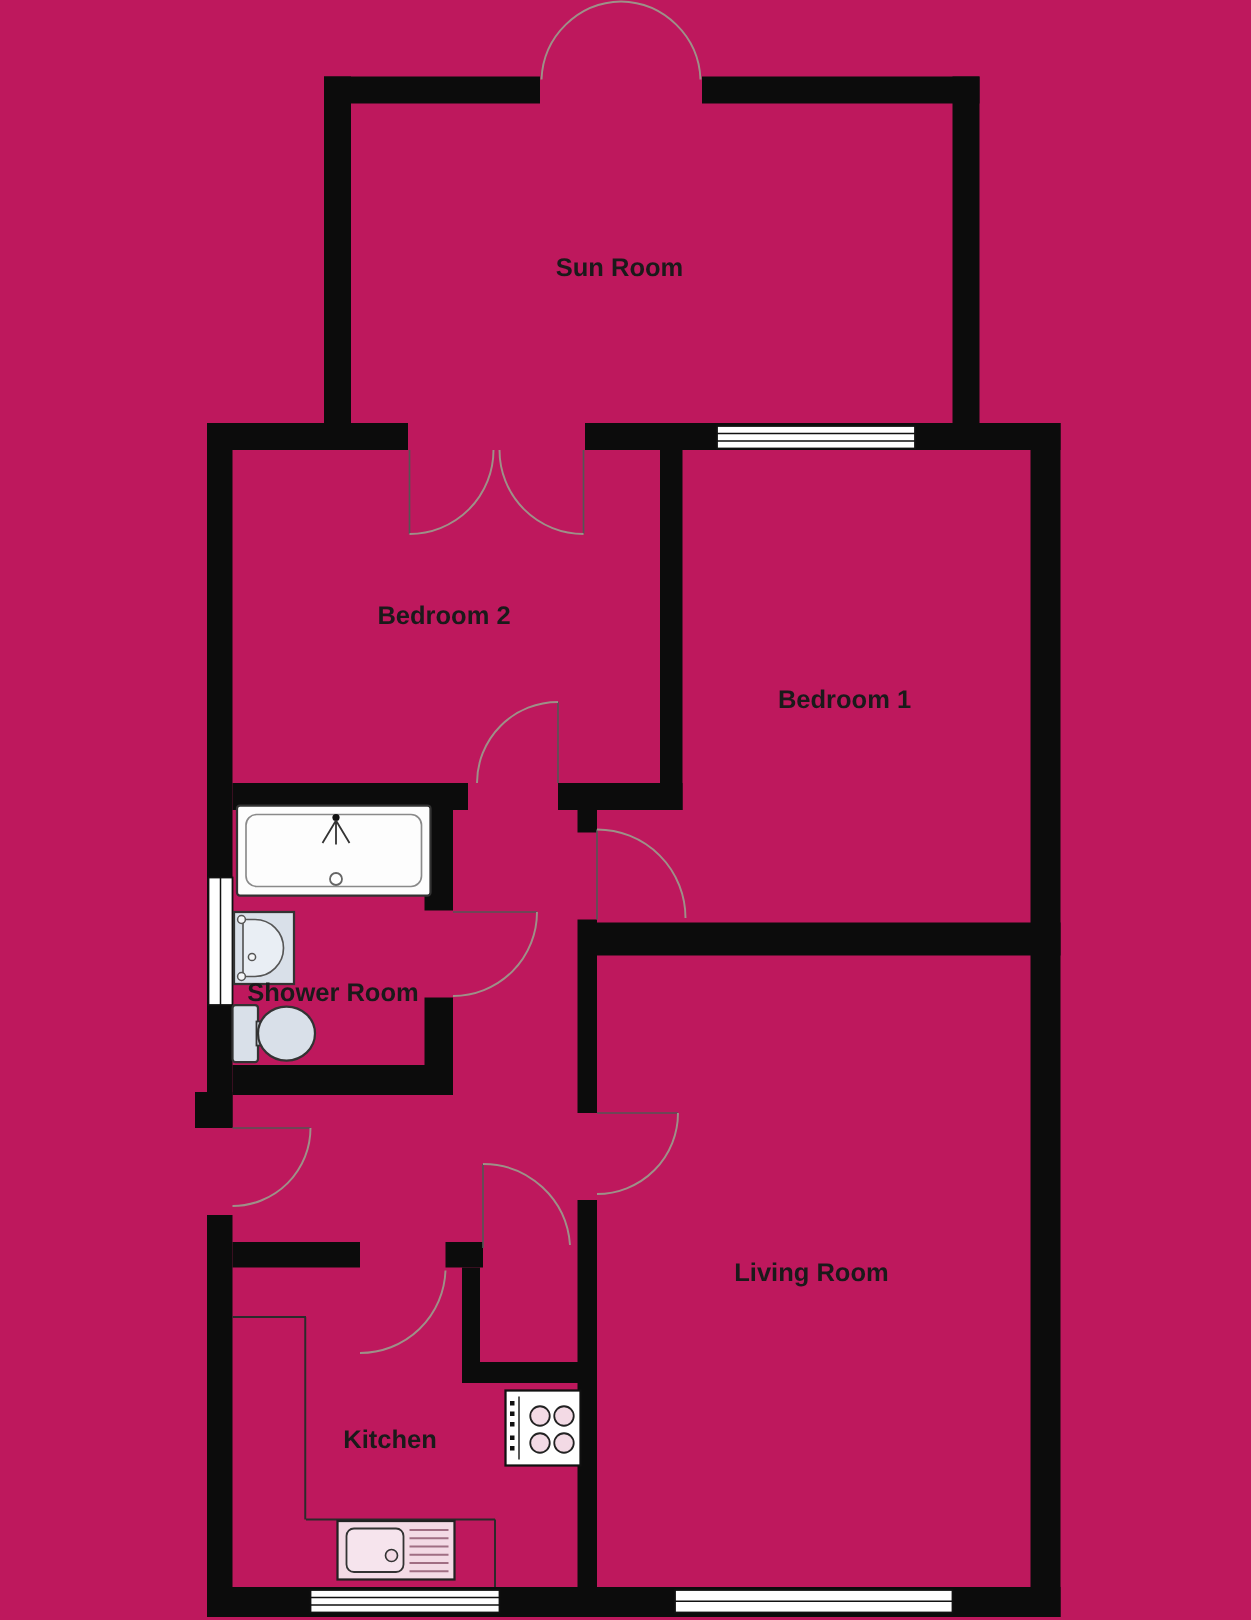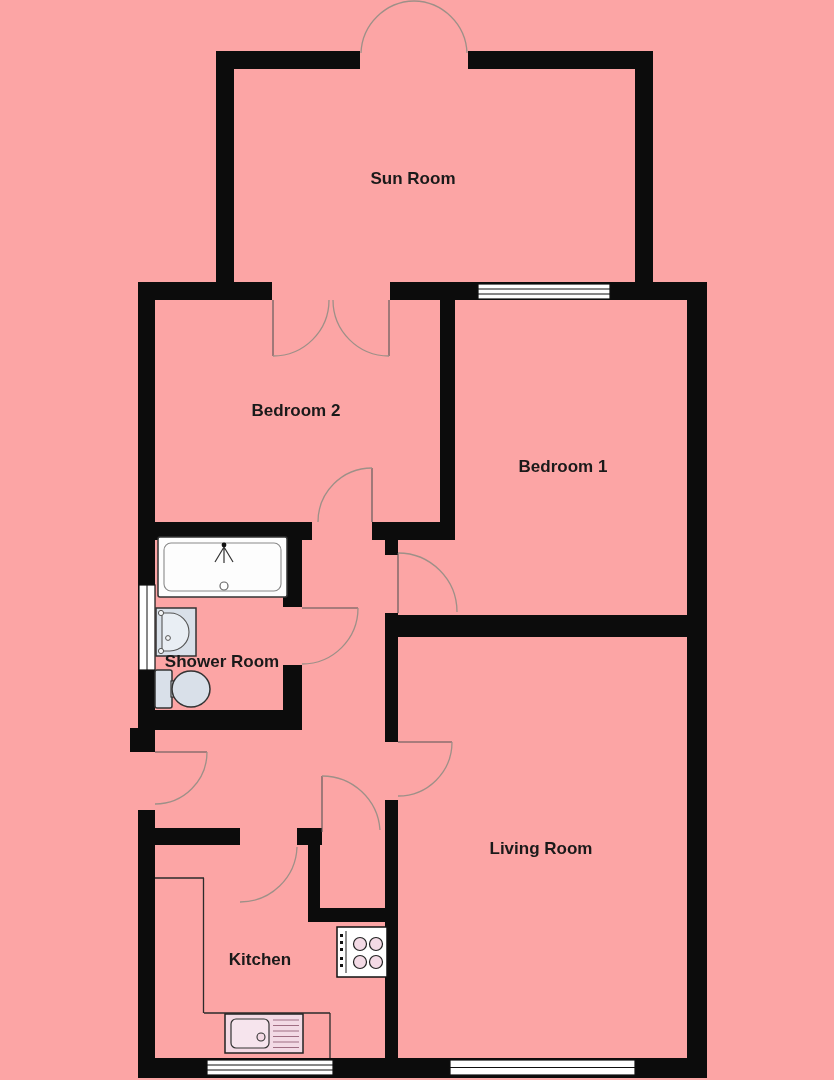--- a/index.html
+++ b/index.html
@@ -1,16 +1,16 @@
 <!DOCTYPE html>
 <html><head>
 <meta charset="utf-8">
 <style>
   html,body{margin:0;padding:0;background:#ffffff;}
-  #stage{position:relative;width:834px;height:1080px;background:#fca5a5;overflow:hidden;
+  #stage{position:relative;width:834px;height:1080px;background:#be185d;overflow:hidden;
          font-family:"Liberation Sans", sans-serif;}
   svg{position:absolute;left:0;top:0;}
   .w{fill:#0c0c0c;stroke:none;}                      
   .win{fill:#ffffff;stroke:#111111;stroke-width:1.2;}
   .winline{stroke:#111111;stroke-width:1;fill:none;}
   .arc{fill:none;stroke:#9e9088;stroke-width:1.3;}
   .leaf{stroke:#555555;stroke-width:1.1;fill:none;}
   .bathfix{stroke:#333333;stroke-width:1.5;}
   .counter{stroke:#2b2b2b;stroke-width:1.3;fill:none;}
   .roomlabel{font-family:"Liberation Sans", sans-serif;font-weight:bold;font-size:17px;

